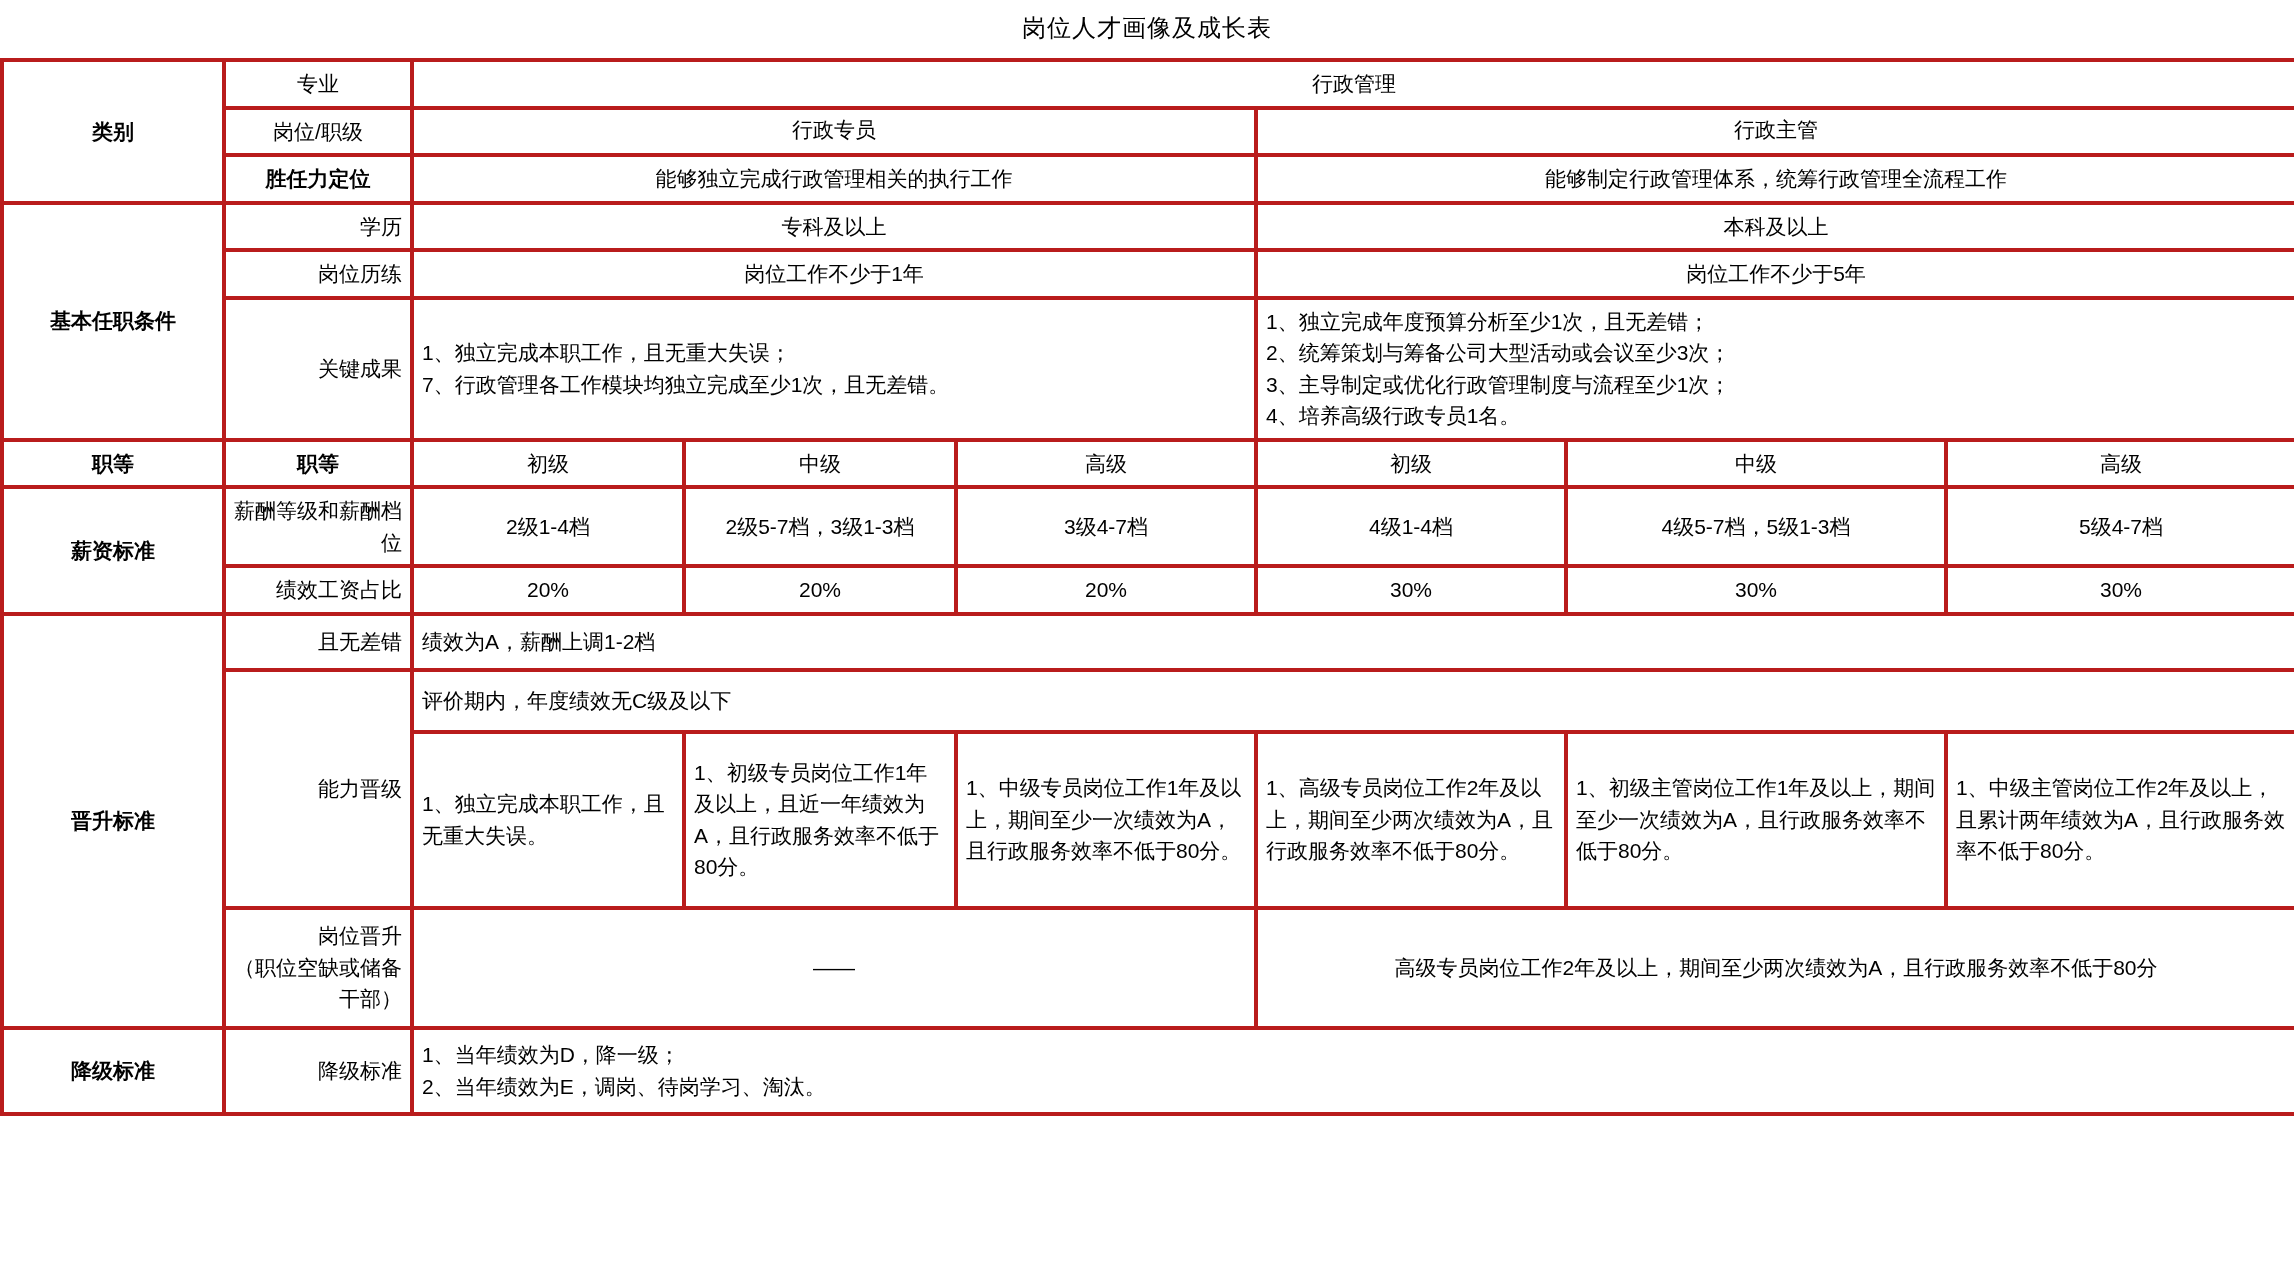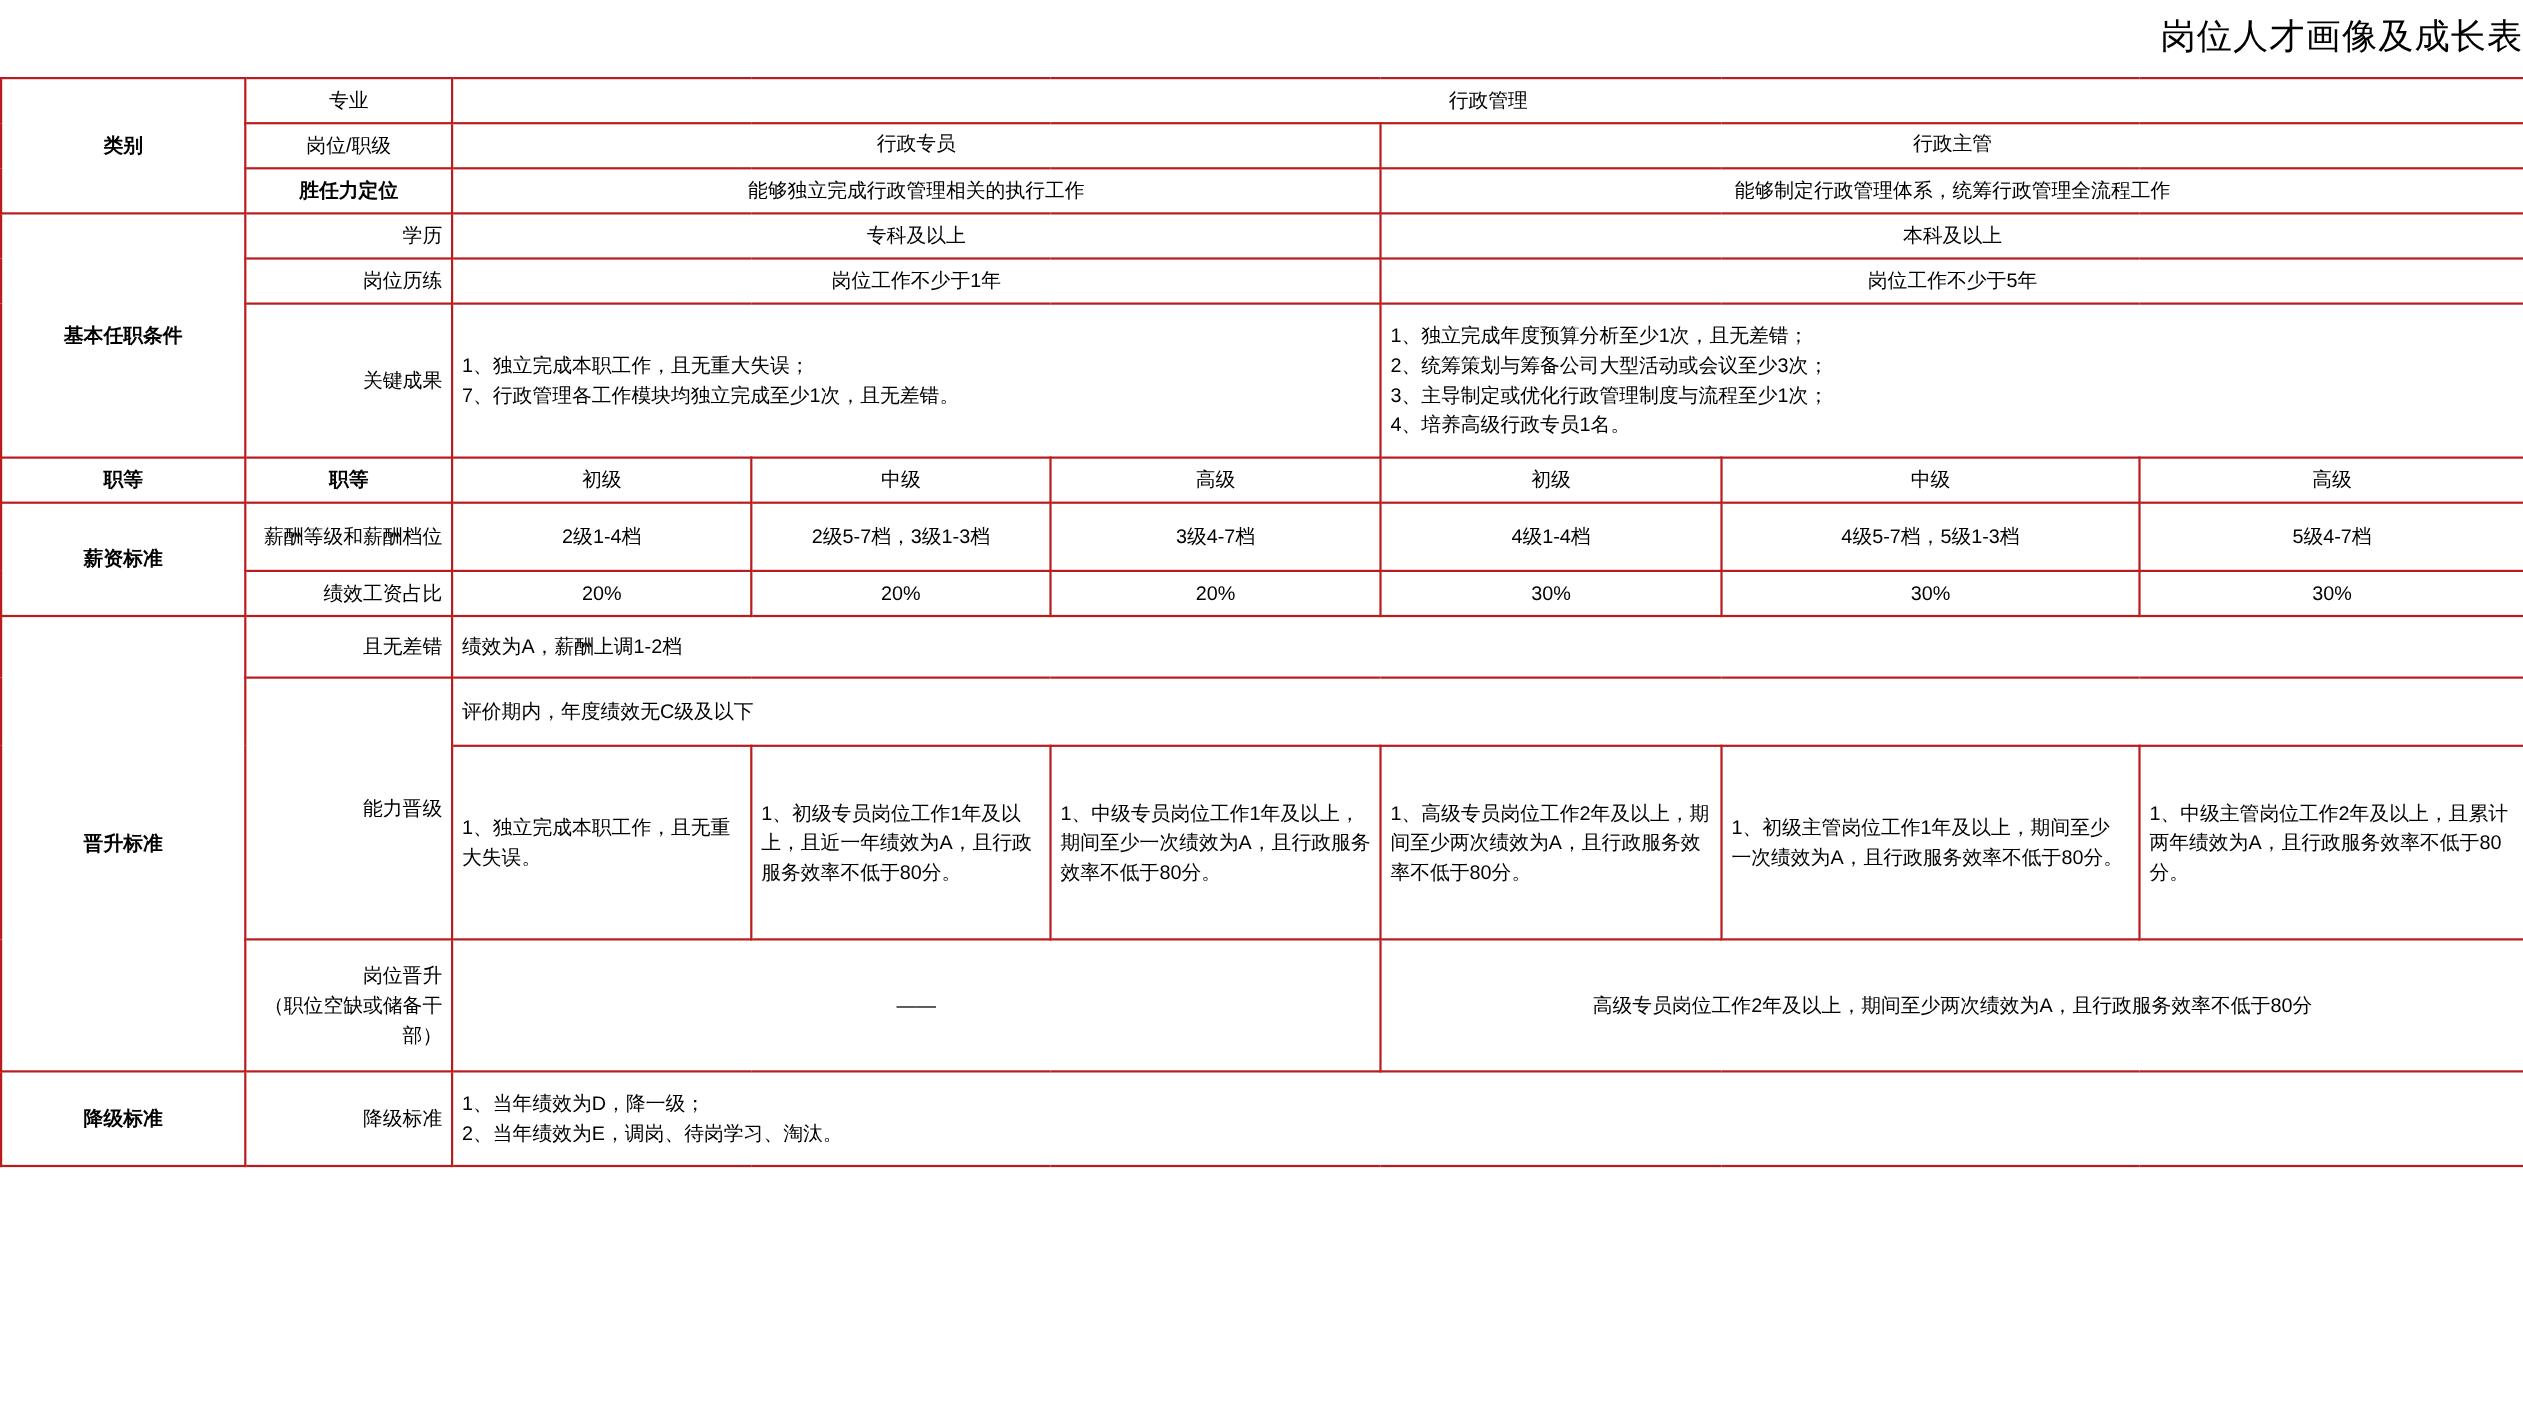--- a/index.html
+++ b/index.html
@@ -14,36 +14,36 @@
     color: #000000;
     overflow: hidden;
   }
   .page {
     position: relative;
     width: 2294px;
     height: 1277px;
     box-sizing: border-box;
   }
   .doc-title {
-    text-align: right;
-    font-size: 32px;
+    text-align: center;
+    font-size: 24px;
     font-weight: normal;
     padding: 12px 0 14px 0;
     letter-spacing: 1px;
   }
   table.grid {
     border-collapse: collapse;
     table-layout: fixed;
     width: 2294px;
     margin: 0;
   }
   table.grid td {
-    border: 2px solid #b91c1c;
+    border: 4px solid #b91c1c;
     padding: 6px 8px;
-    font-size: 18px;
+    font-size: 21px;
     line-height: 1.5;
     vertical-align: middle;
     word-break: break-all;
     background: #ffffff;
   }
   .c-left { text-align: left; }
   .c-center { text-align: center; }
   .hdr-blue {
     background: #c9d5ec;
     text-align: center;

